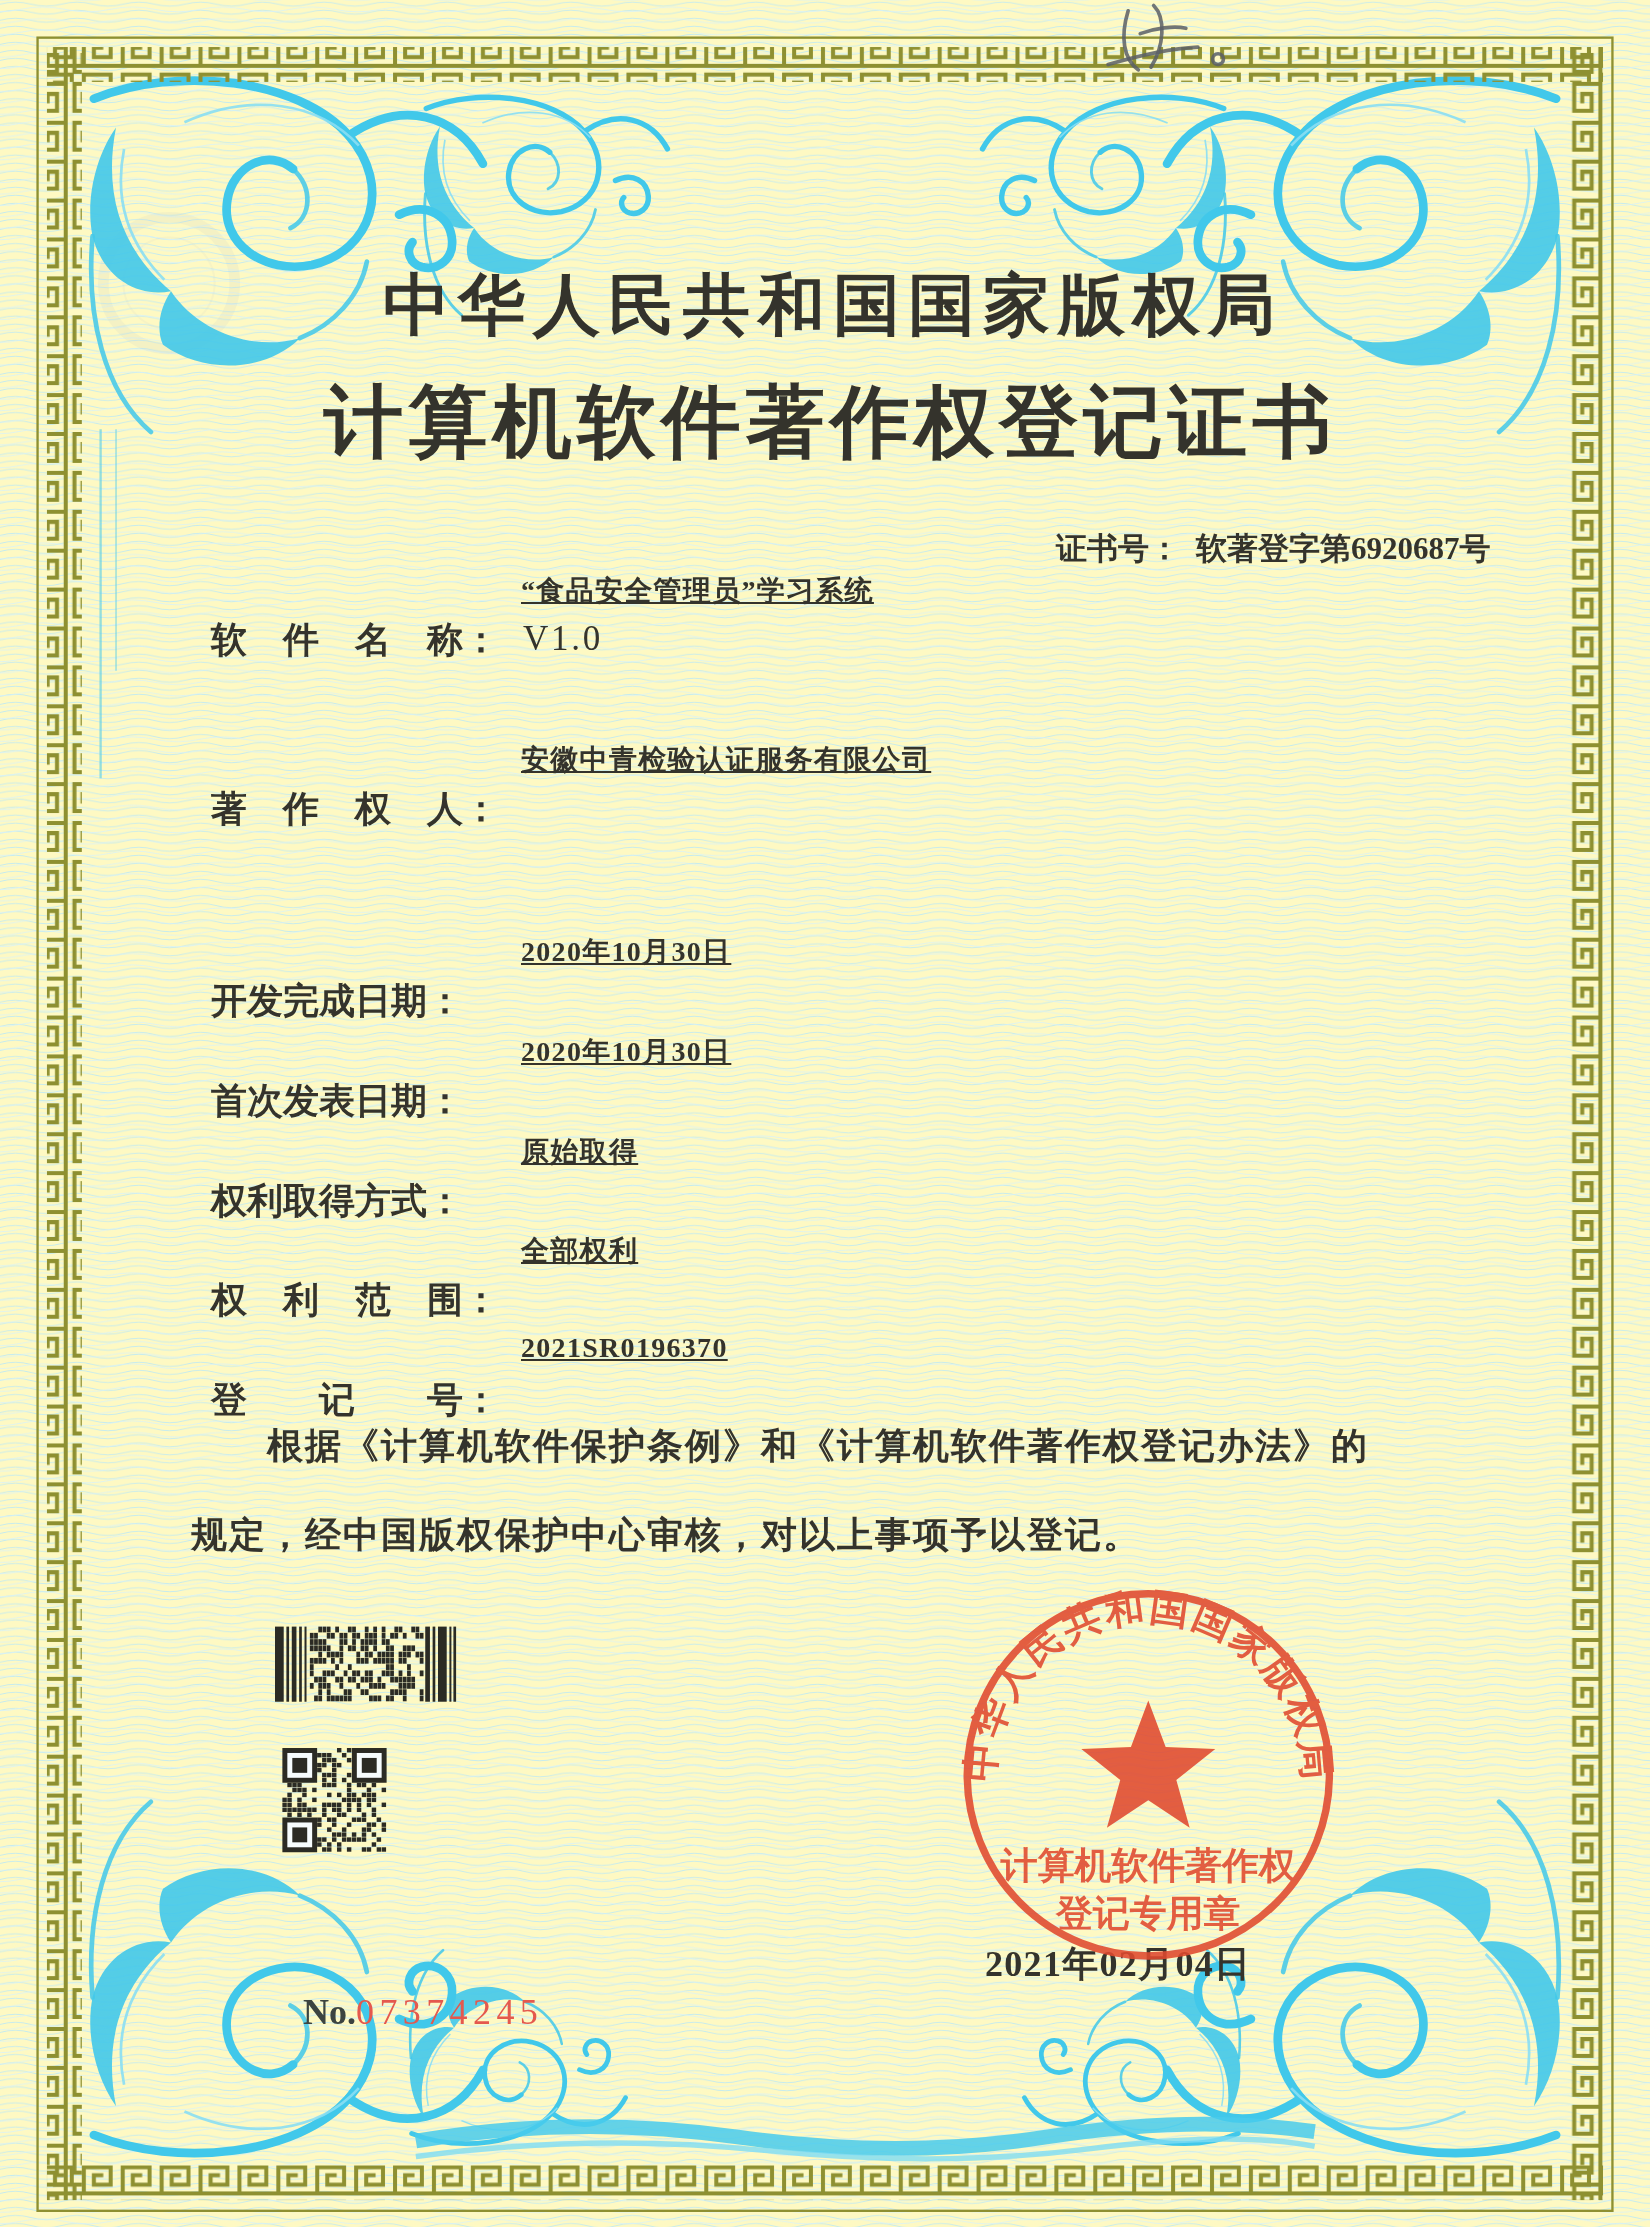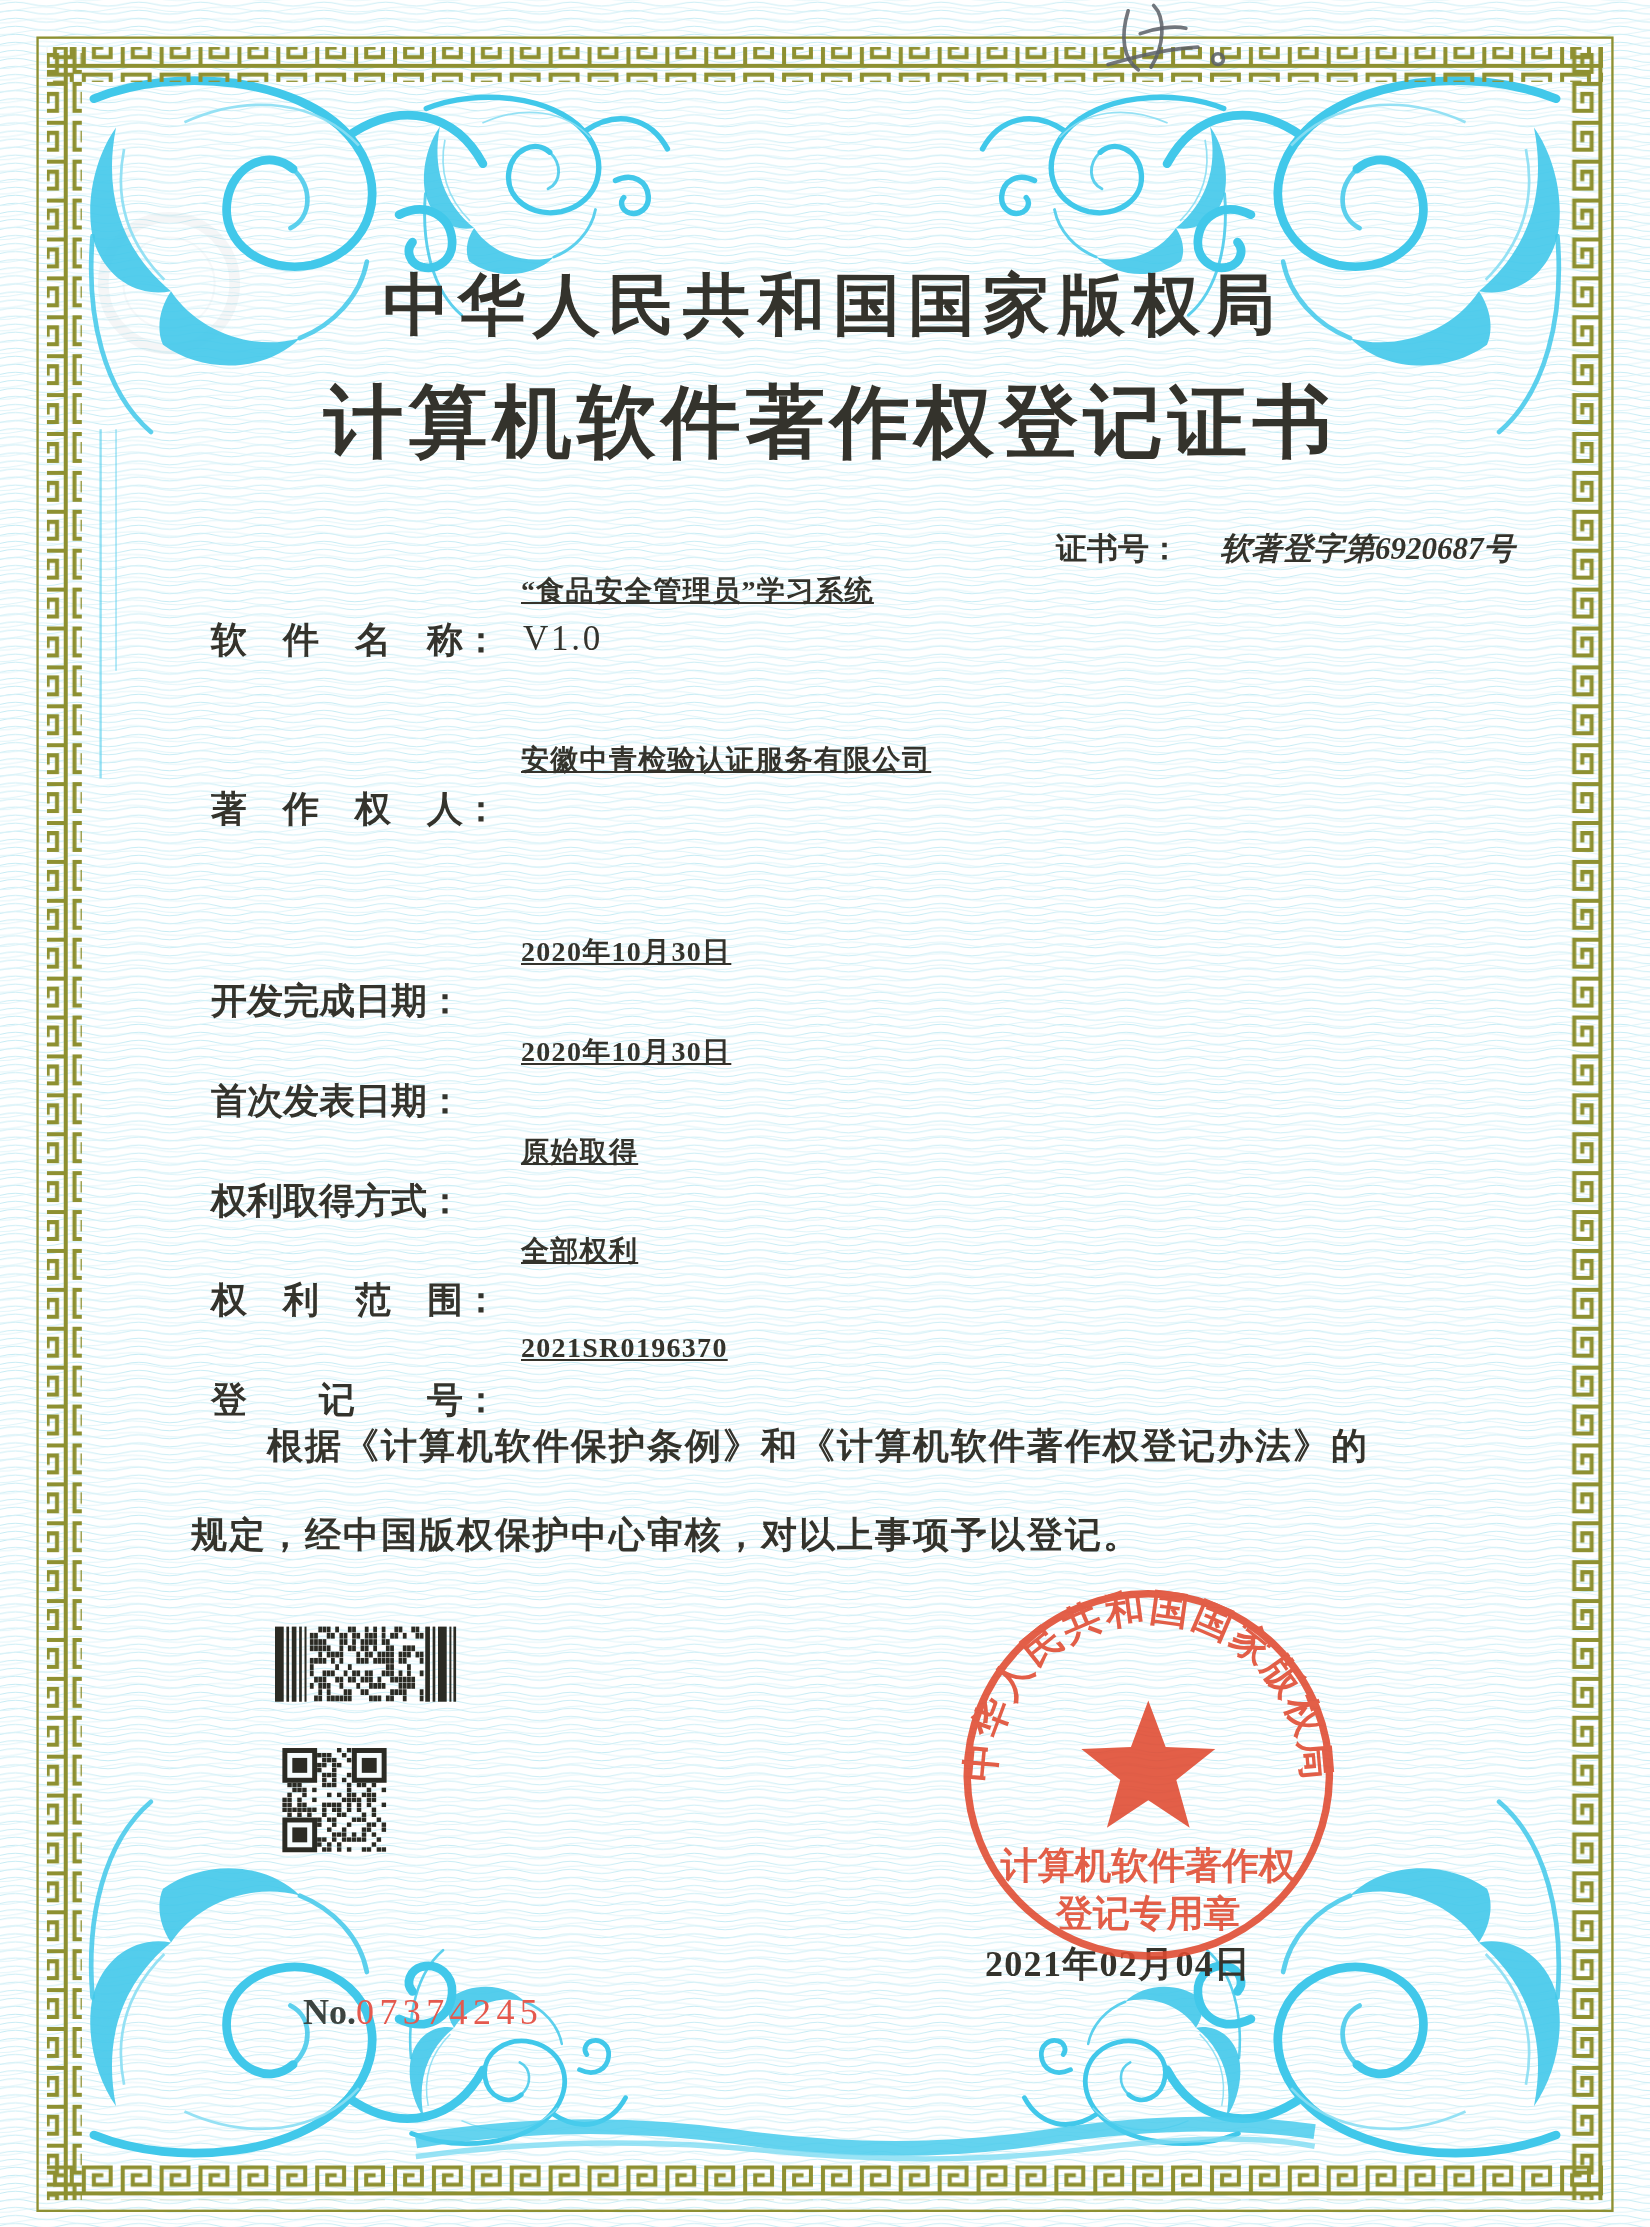--- a/index.html
+++ b/index.html
@@ -8,39 +8,39 @@
     --ink:#34332c;
     --seal-red:#e0492f;
     --serial-red:#e4594e;
     --wave-light:#bfe9f3;
     --wave-lighter:#d8f2f8;
   }
   html,body{margin:0;padding:0;background:#e8eef0;}
   .page{
     position:relative;
     width:1650px;height:2227px;
-    background:#ffffff;
+    background:#fef9c3;
     overflow:hidden;
     font-family:"Liberation Serif","DejaVu Serif",serif;
     color:var(--ink);
   }
   svg.layer{position:absolute;left:0;top:0;width:1650px;height:2227px;pointer-events:none;}
   #bg-layer{z-index:0;}
   #fg-layer{z-index:2;}
   .txt{position:absolute;z-index:1;white-space:pre;color:var(--ink);}
   .doc-title{
     left:0;top:260px;width:1650px;text-align:center;
     font-size:67px;font-weight:bold;letter-spacing:8px;padding-left:8px;
   }
   .doc-subtitle{
     left:0;top:370px;width:1650px;text-align:center;
     font-size:79px;font-weight:bold;letter-spacing:5.4px;padding-left:5.4px;
   }
   .certno{left:1025px;top:492px;font-size:31px;font-weight:bold;}
-  .certno .certno-value{margin-left:40px;font-style:italic;}
+  .certno .certno-value{margin-left:16px;}
   .frow{position:absolute;left:0;top:0;width:1650px;height:0;z-index:1;}
   .frow .flabel{position:absolute;left:211px;top:0;font-size:36px;font-weight:bold;white-space:pre;margin-top:44px;}
   .frow .fvalue{position:absolute;left:521px;top:0;font-size:28px;font-weight:bold;white-space:pre;letter-spacing:1.3px;text-decoration:underline;}
   .vline2{left:523px;top:619px;font-size:35px;font-weight:normal;letter-spacing:2.7px;}
   .stmt{font-size:36px;font-weight:bold;letter-spacing:2px;}
   #stmt-line1{left:267px;top:1422px;}
   #stmt-line2{left:191px;top:1511px;}
   .serial{left:267px;top:1949px;font-size:36px;}
   .serial .serial-label{color:#3c4440;font-weight:bold;}
   .serial .serial-number{color:var(--serial-red);letter-spacing:5.4px;font-weight:normal;}

